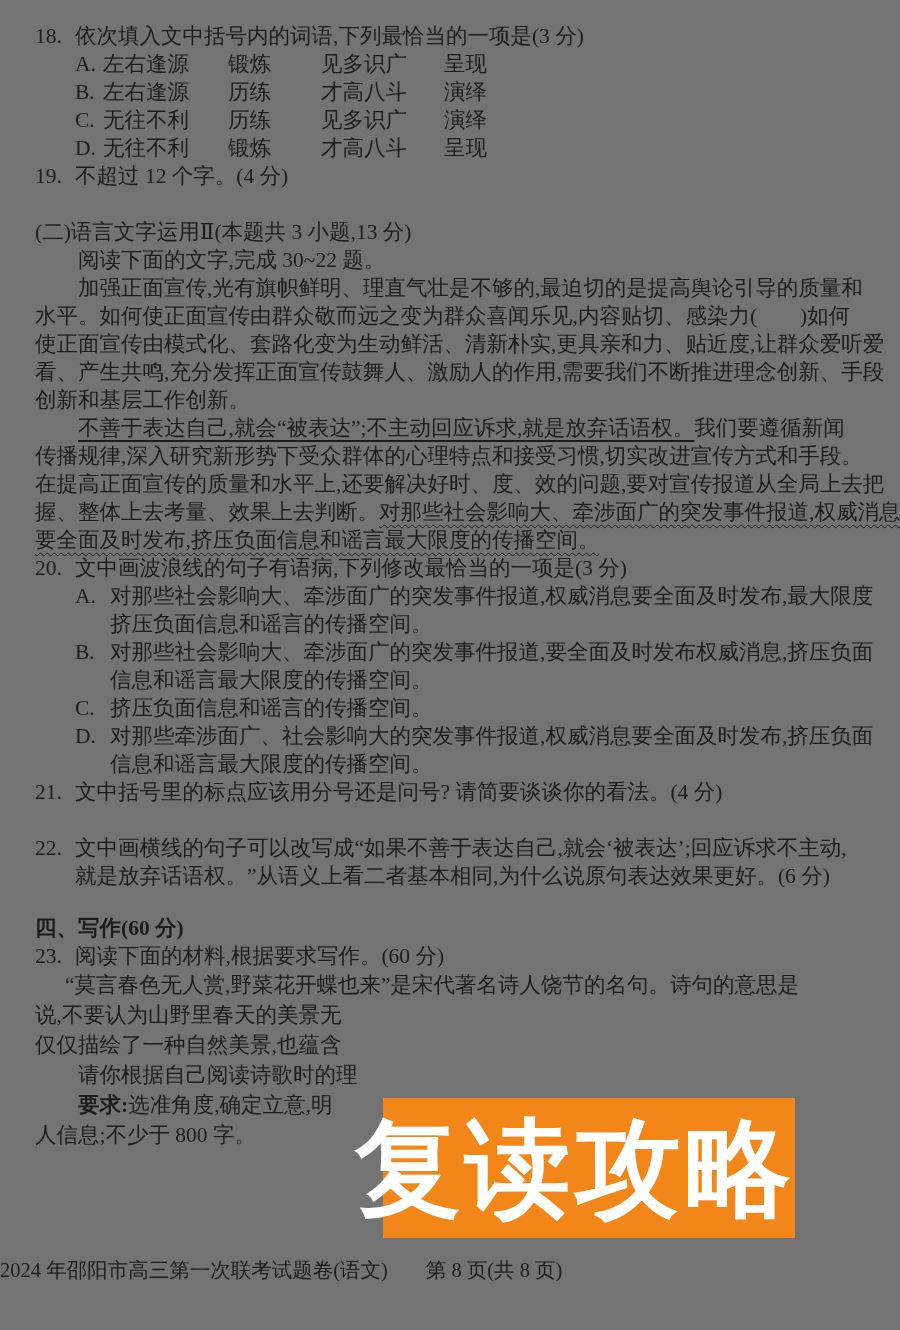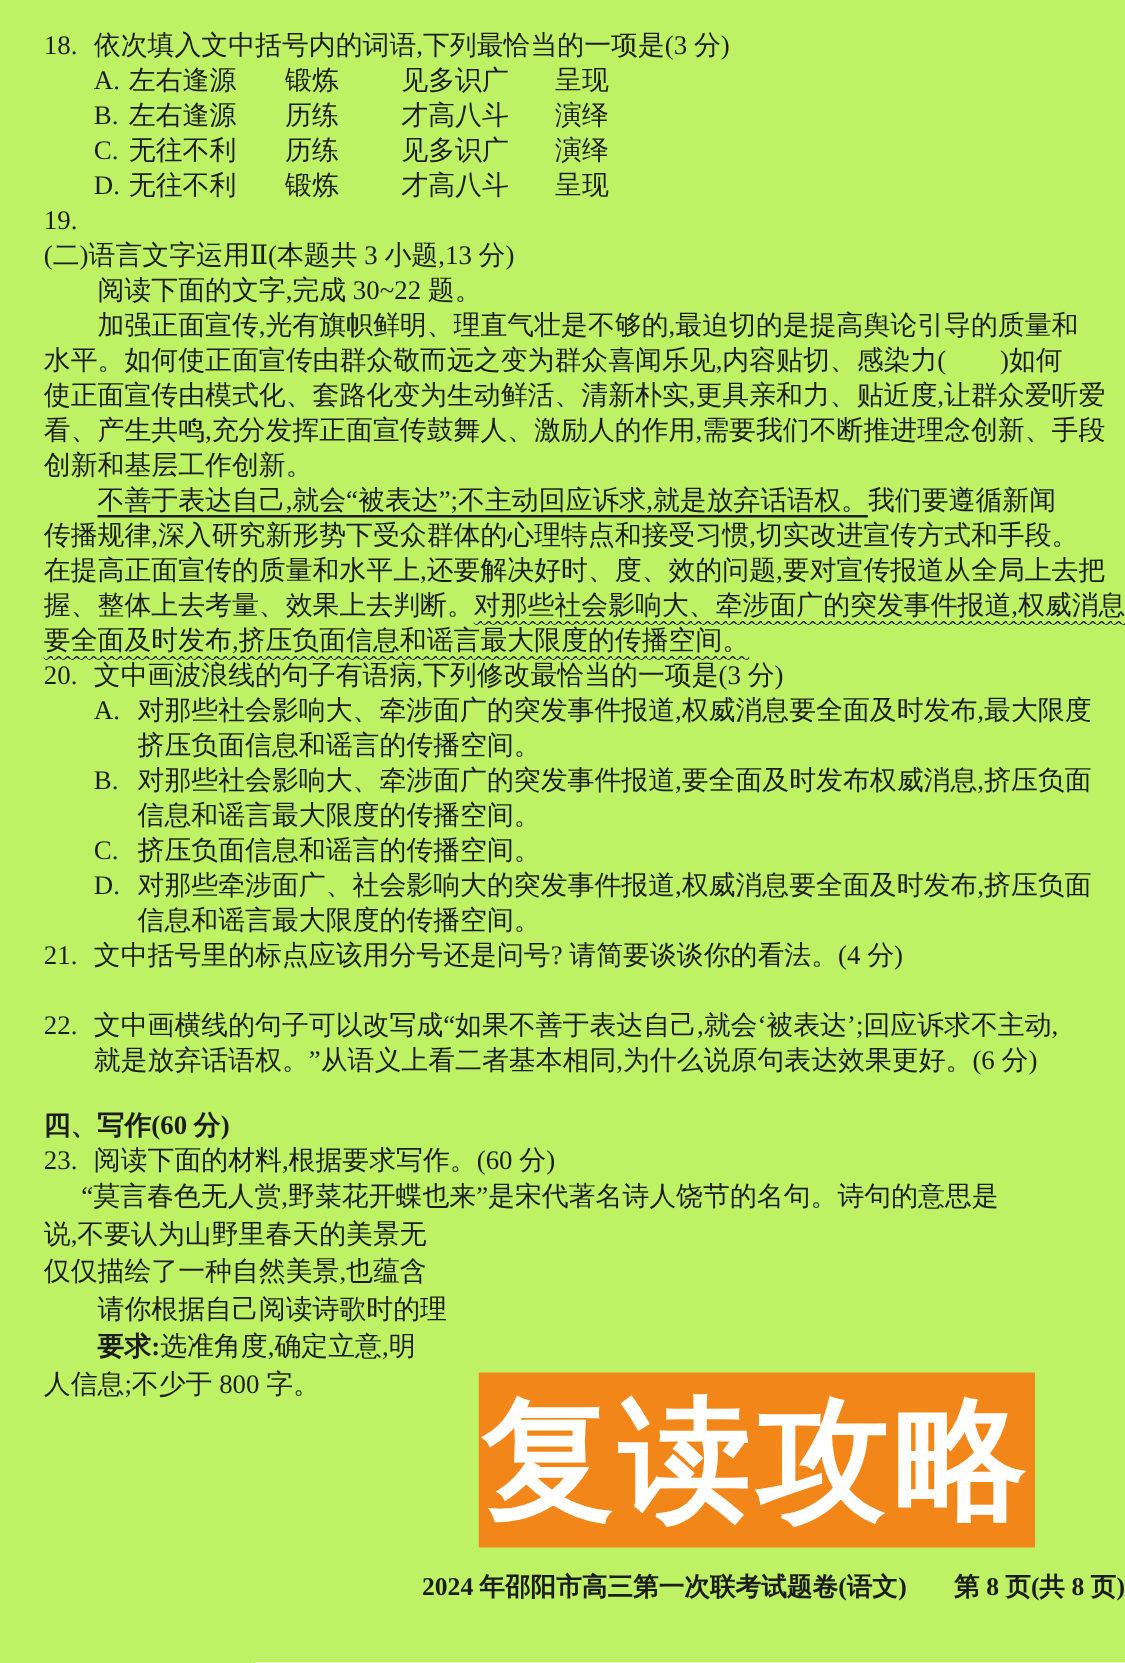--- a/index.html
+++ b/index.html
@@ -1,19 +1,19 @@
 <!DOCTYPE html>
 <html><head>
 <meta charset="utf-8">
 <style>
   html,body{margin:0;padding:0;background:#ffffff;}
   .page{
     position:relative;
     width:900px;height:1330px;
-    background:#bef264;
+    background:#737373;
     color:#1c1c1c;
     font-family:"Liberation Serif","DejaVu Serif",serif;
     font-size:21.5px;
     line-height:28px;
     overflow:hidden;
   }
   .content{padding:22px 28px 0 35px;}
   .line{white-space:nowrap;}
   .qrow{position:relative;padding-left:40px;white-space:nowrap;}
   .qrow .num{position:absolute;left:0;top:0;}
@@ -29,38 +29,37 @@
   .u{text-decoration:underline;text-underline-offset:5px;text-decoration-thickness:1.5px;}
   .wavy{text-decoration:underline wavy;text-underline-offset:5px;text-decoration-thickness:1px;}
   .gap-lg{margin-top:28px;}
   .gap-xl{margin-top:24px;}
   .bold{font-weight:bold;}
   .material{line-height:30px;}
   .material .line{line-height:30px;}
   .banner{
     position:absolute;
     left:383px;top:1098px;
-    width:445px;height:140px;
-    display:flex;align-items:center;justify-content:center;
+    width:412px;height:140px;
+    display:flex;align-items:center;justify-content:flex-end;
     z-index:5;
   }
   .banner span{
     font-family:"Liberation Sans","DejaVu Sans",sans-serif;
     font-weight:900;
     font-size:106px;
     letter-spacing:4px;
     color:#ffffff;
     white-space:nowrap;
   }
   .footer{
     position:absolute;
     left:0;top:1256px;width:900px;
-    text-align:right;
+    text-align:left;
     font-size:20.5px;
-    font-weight:bold;
   }
   .footer .pageno{margin-left:38px;}
 </style>
 </head>
 <body>
 
 <div class="page">
   <div class="content">
 
     <div class="qrow">
@@ -76,20 +75,21 @@
     <div class="optrow">
       <span class="optlabel">C.</span><span class="w1">无往不利</span><span class="w2">历练</span><span class="w3">见多识广</span><span class="w4">演绎</span>
     </div>
     <div class="optrow">
       <span class="optlabel">D.</span><span class="w1">无往不利</span><span class="w2">锻炼</span><span class="w3">才高八斗</span><span class="w4">呈现</span>
     </div>
 
     <div class="qrow">
       <span class="num">19.</span>
     </div>
+    <div class="cont">不超过 12 个字。(4 分)</div>
 
     <div class="line gap-lg">(二)语言文字运用Ⅱ(本题共 3 小题,13 分)</div>
     <div class="line indent">阅读下面的文字,完成 30~22 题。</div>
 
     <div class="line indent">加强正面宣传,光有旗帜鲜明、理直气壮是不够的,最迫切的是提高舆论引导的质量和</div>
     <div class="line">水平。如何使正面宣传由群众敬而远之变为群众喜闻乐见,内容贴切、感染力(　　)如何</div>
     <div class="line">使正面宣传由模式化、套路化变为生动鲜活、清新朴实,更具亲和力、贴近度,让群众爱听爱</div>
     <div class="line">看、产生共鸣,充分发挥正面宣传鼓舞人、激励人的作用,需要我们不断推进理念创新、手段</div>
     <div class="line">创新和基层工作创新。</div>
 

